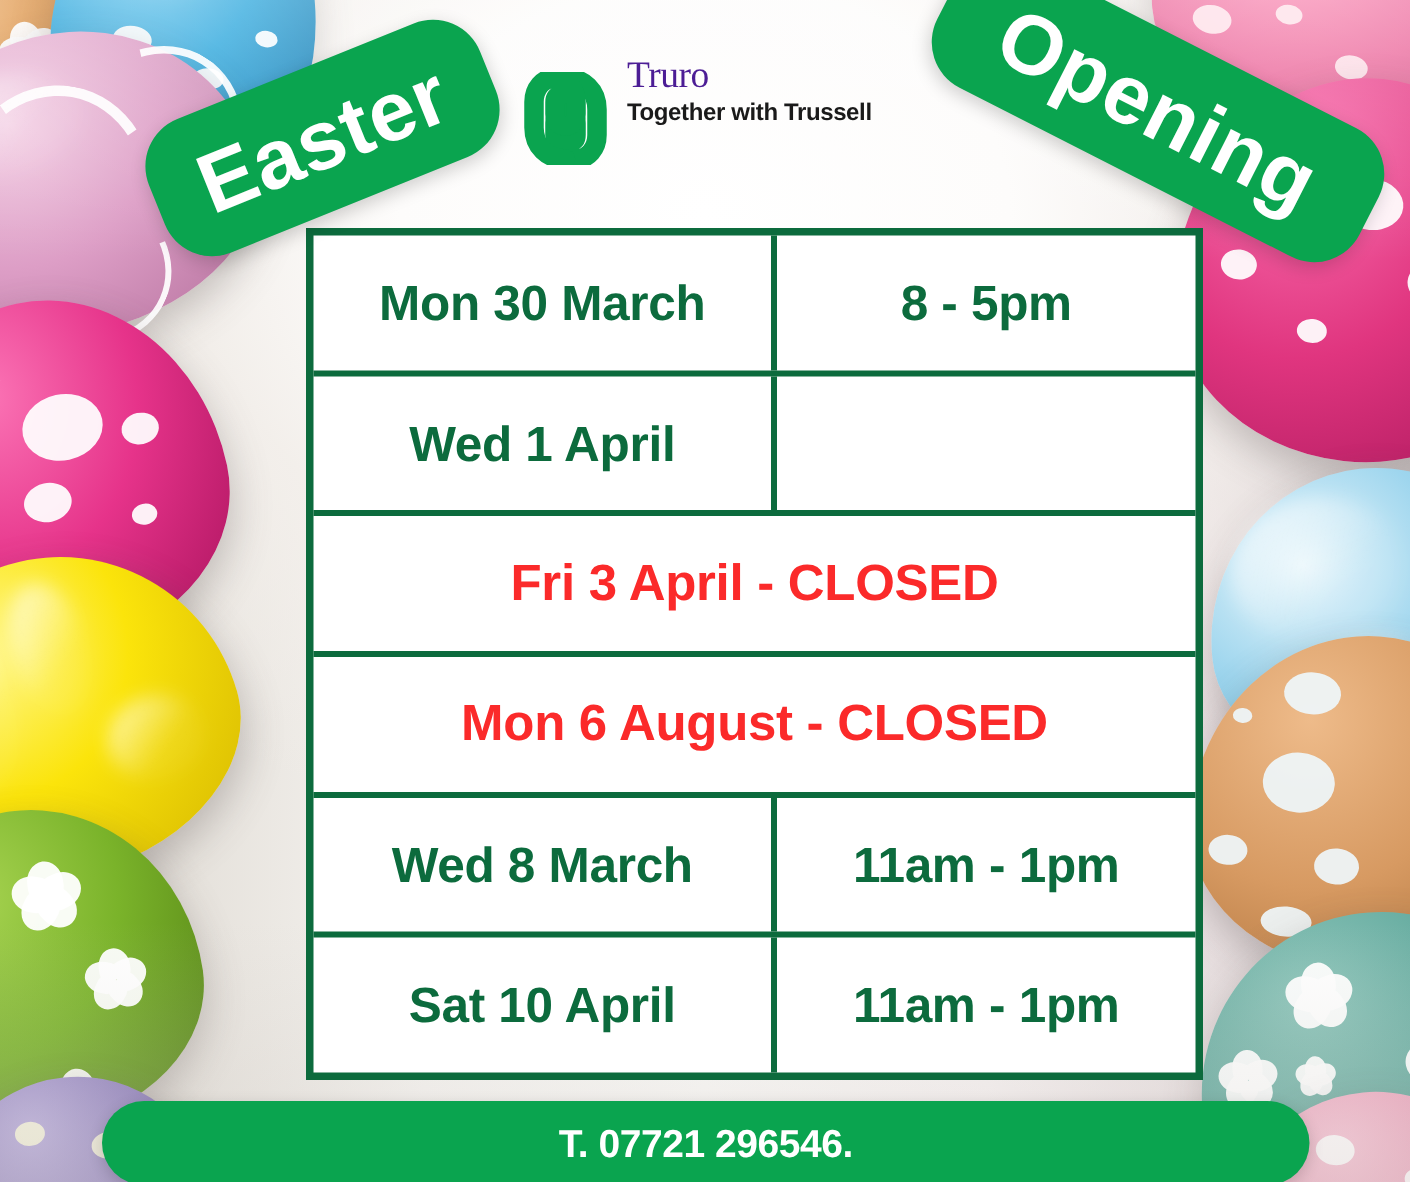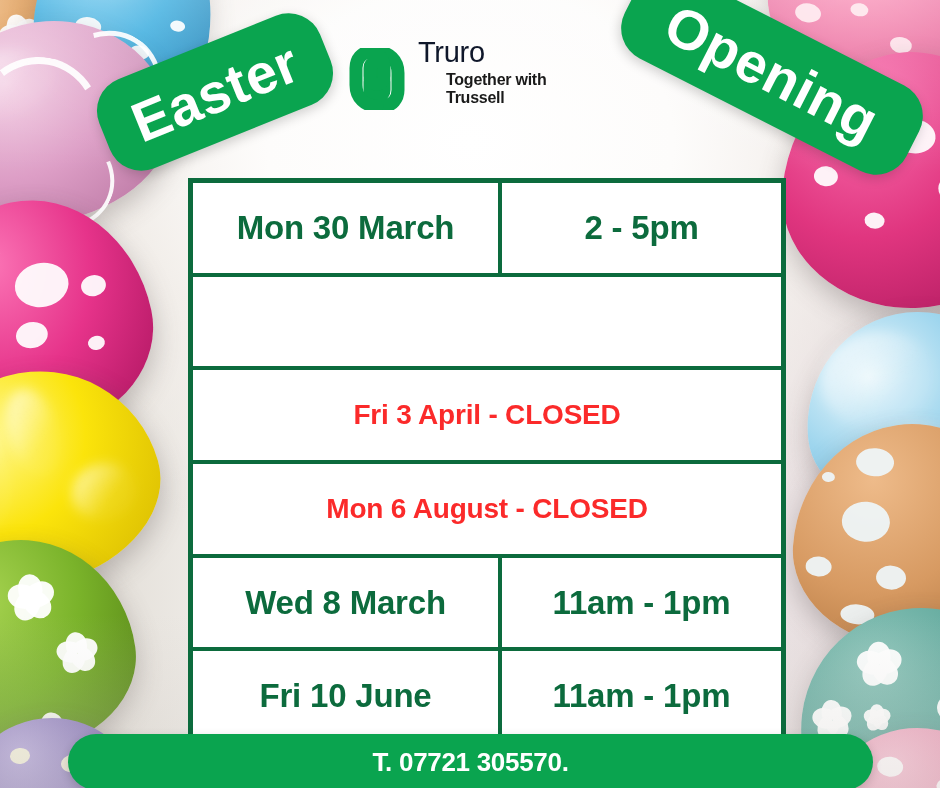--- a/index.html
+++ b/index.html
@@ -63,30 +63,29 @@
   .swirl {
     position: absolute;
     border: 7px solid rgba(255,255,255,0.92);
     border-color: rgba(255,255,255,0.92) transparent transparent transparent;
     border-radius: 50%;
   }
 
   
   .sched-wrap {
     position: absolute;
-    left: 188px;
+    left: 204px;
     top: 152px;
     width: 598px;
     height: 568px;
     background: #ffffff;
     border: 5px solid #0c6b3d;
     box-sizing: border-box;
     display: flex;
     flex-direction: column;
-    margin-top: 26px;
   }
   .sched-row {
     flex: 1 1 0;
     display: flex;
     border-bottom: 4px solid #0c6b3d;
     min-height: 0;
   }
   .sched-row:last-child { border-bottom: none; }
 
   .cell {
@@ -104,21 +103,21 @@
   .cell-day {
     width: 309px;
     border-right: 4px solid #0c6b3d;
   }
   .cell-time { flex: 1; }
 
   .sched-row.closed .cell {
     width: 100%;
     border-right: none;
     color: #fb2a2a;
-    font-size: 28px;
+    font-size: 34px;
   }
 
   
   .logo {
     position: absolute;
     left: 340px;
     top: 38px;
     width: 268px;
     height: 100px;
   }
@@ -129,41 +128,41 @@
     width: 62px;
     height: 62px;
   }
   .logo-text {
     position: absolute;
     left: 78px;
     top: 0;
     width: 190px;
   }
   .logo-truro {
-    font-size: 29px;
-    color: #0f172a;
+    font-size: 25px;
+    color: #4c1d95;
     line-height: 1.0;
     letter-spacing: -0.3px;
     font-weight: 400;
+    font-family: Liberation Serif, serif;
   }
   .logo-food {
     font-size: 46px;
     color: #0b0b0b;
     font-weight: bold;
     line-height: 1.02;
     letter-spacing: -1.4px;
     margin-top: 1px;
   }
   .logo-sub {
     font-size: 16px;
     color: #1a1a1a;
     font-weight: bold;
     letter-spacing: -0.25px;
     margin-top: 4px;
-    margin-left: 28px;
   }
 
   
   .ribbon {
     position: absolute;
     background: #0aa44f;
     border-radius: 34px;
     display: flex;
     align-items: center;
     justify-content: center;
@@ -377,41 +376,42 @@
     <div class="dot" style="left:26%; top:20%; width:26px; height:20px;"></div>
     <div class="dot" style="left:58%; top:30%; width:20px; height:15px;"></div>
   </div>
 
   <div class="bg-vign"></div>
 
   <div class="sched-wrap">
 
     <div class="sched-row">
       <div class="cell cell-day">Mon 30 March</div>
-      <div class="cell cell-time">2 - 5pm</div>
+      <div class="cell cell-time">8 - 5pm</div>
     </div>
 
     <div class="sched-row">
+      <div class="cell cell-day">Wed 1 April</div>
     </div>
 
     <div class="sched-row closed">
       <div class="cell">Fri 3 April - CLOSED</div>
     </div>
 
     <div class="sched-row closed">
       <div class="cell">Mon 6 August - CLOSED</div>
     </div>
 
     <div class="sched-row">
       <div class="cell cell-day">Wed 8 March</div>
       <div class="cell cell-time">11am - 1pm</div>
     </div>
 
     <div class="sched-row">
-      <div class="cell cell-day">Fri 10 June</div>
+      <div class="cell cell-day">Sat 10 April</div>
       <div class="cell cell-time">11am - 1pm</div>
     </div>
 
   </div>
 
   <div class="logo">
     <div class="logo-mark">
       <svg viewBox="0 0 62 62" width="62" height="62" aria-hidden="true">
         <path d="M31 4
                  C 43 4, 52 12, 52 25
@@ -443,16 +443,16 @@
 
   <div class="ribbon ribbon-easter">
     <span>Easter</span>
   </div>
 
   <div class="ribbon ribbon-opening">
     <span>Opening</span>
   </div>
 
   <div class="footer-pill">
-    <span>T. 07721 305570.</span>
+    <span>T. 07721 296546.</span>
   </div>
 
 </div>
 
 </body></html>

